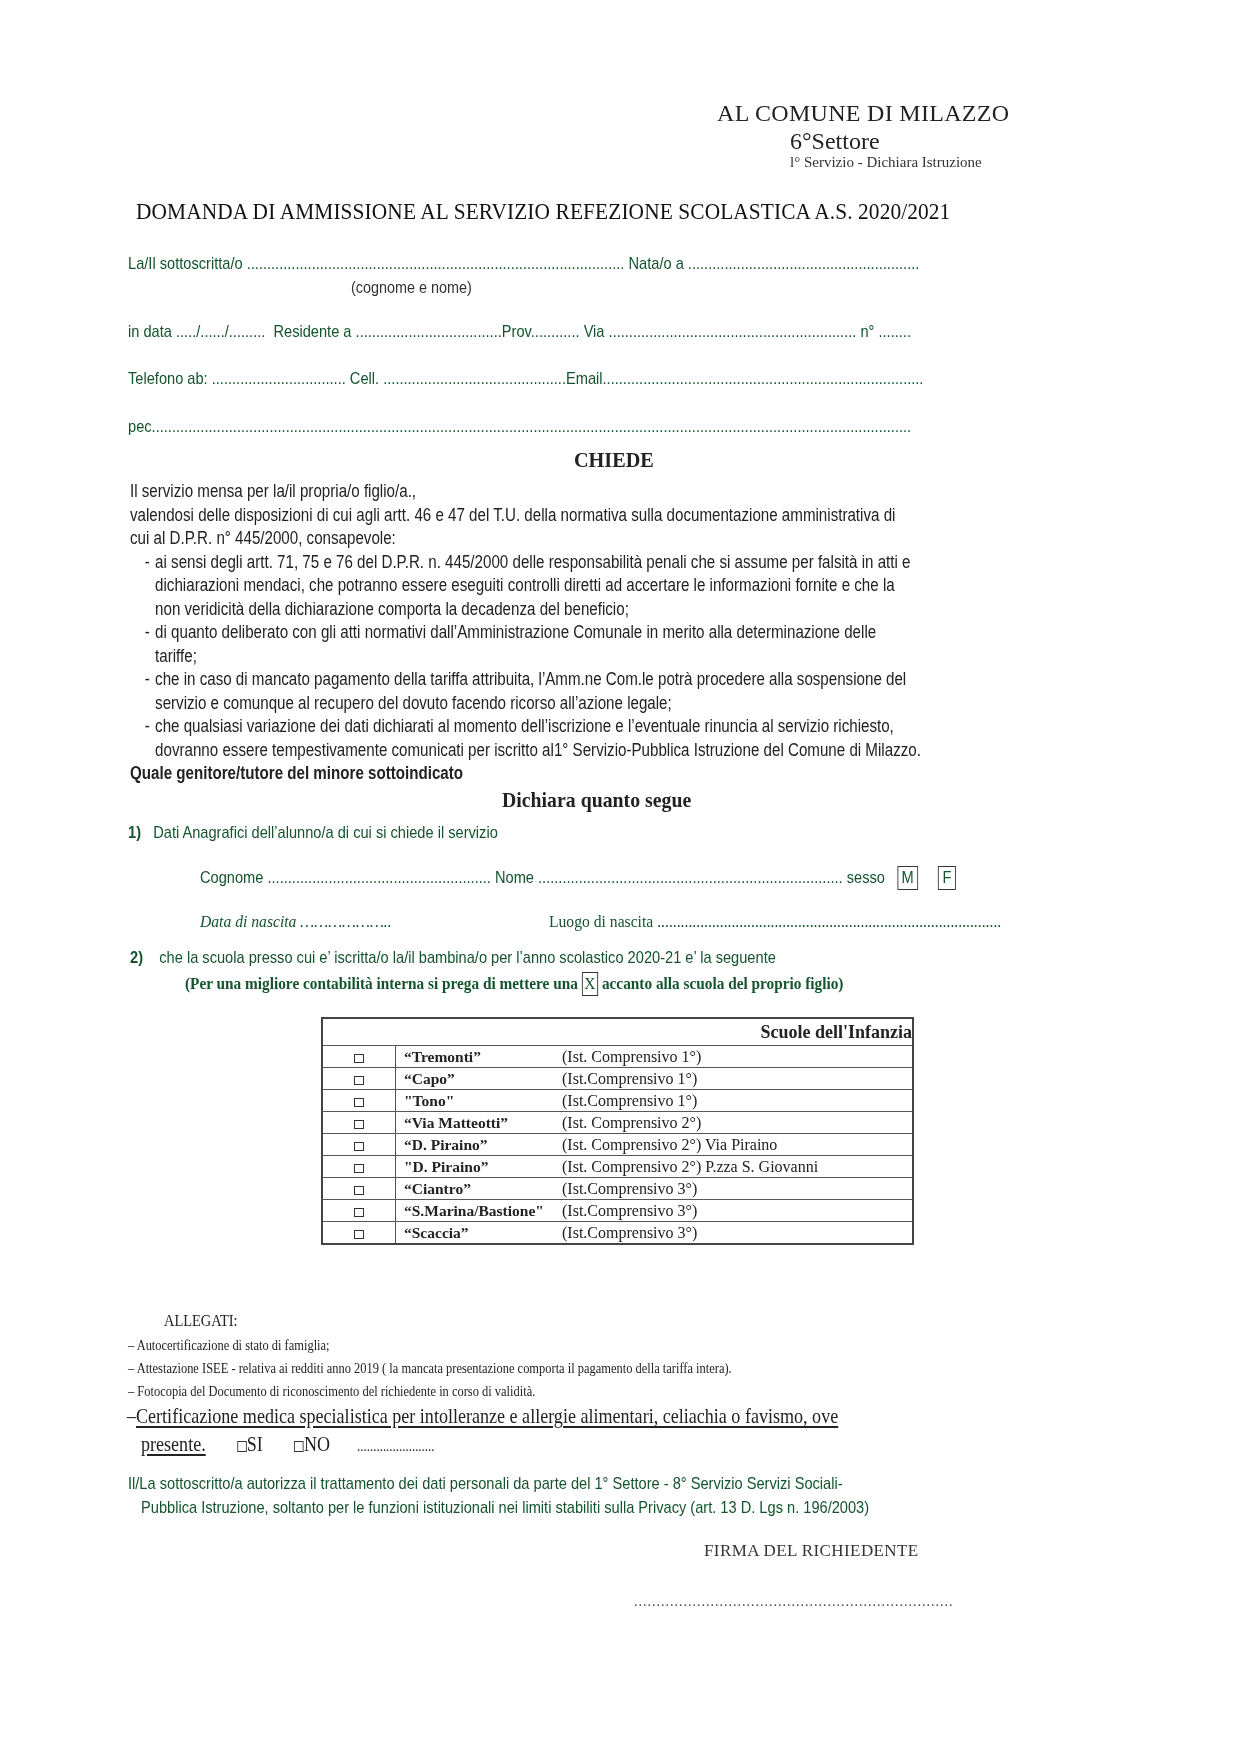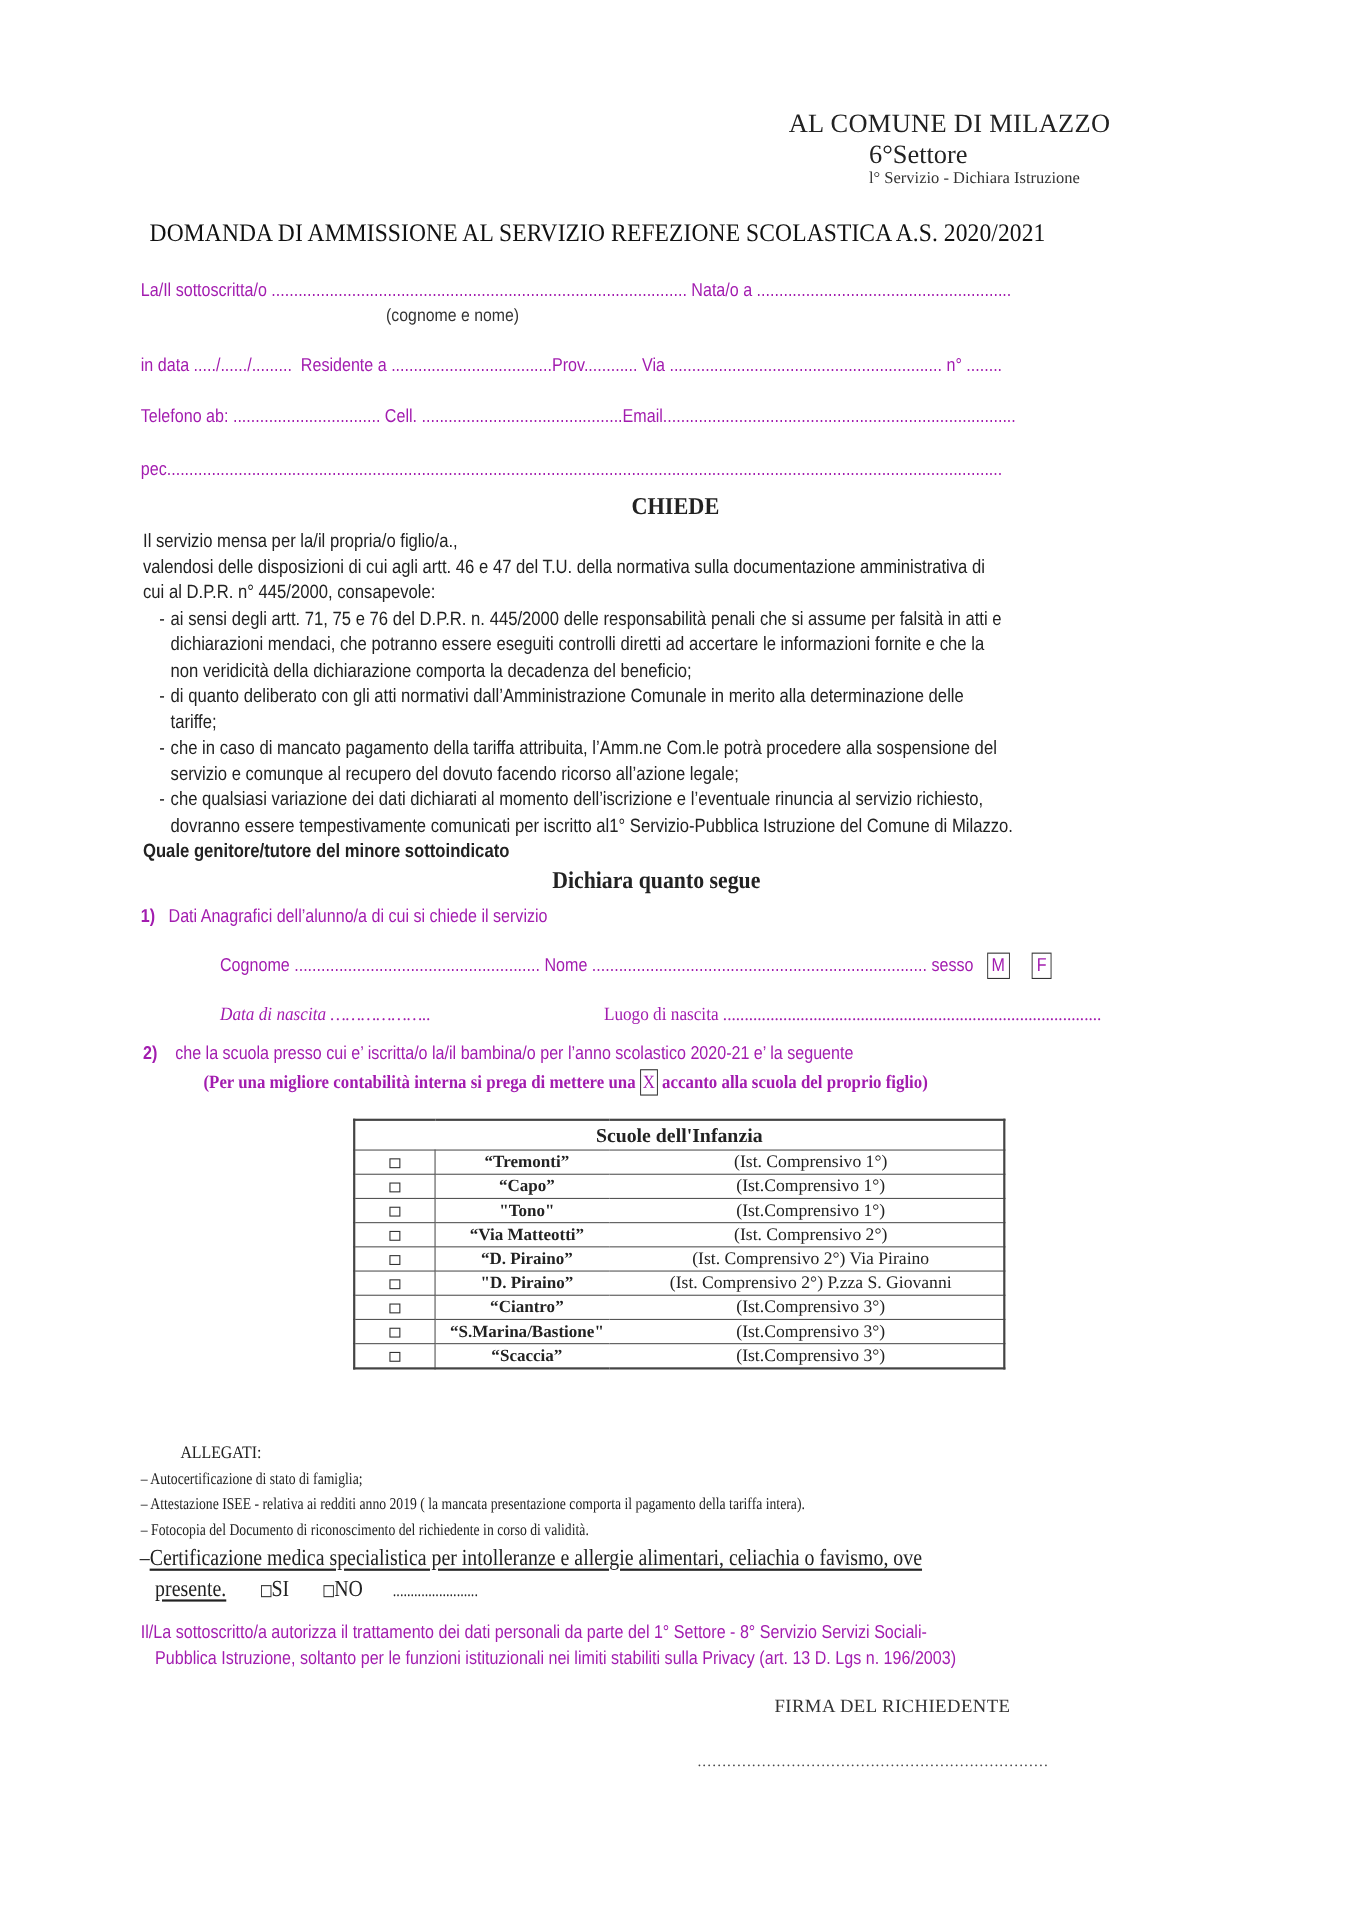--- a/index.html
+++ b/index.html
@@ -8,39 +8,39 @@
     .abs { position: absolute; white-space: nowrap; }
     .narrow { font-family: "Liberation Sans Narrow", "Liberation Sans", sans-serif; }
     .cond { display: inline-block; transform-origin: left top; }
 
     
     .hdr1 { left: 717px; top: 100px; font-size: 24px; letter-spacing: 0.3px; color: #222; }
     .hdr2 { left: 790px; top: 128px; font-size: 24px; color: #222; }
     .hdr3 { left: 790px; top: 154px; font-size: 15px; color: #333; }
     .title { left: 136px; top: 198px; font-size: 23px; font-weight: normal; color: #111; letter-spacing: 0.1px; }
 
-    .line { font-size: 17px; color: #a21caf; }
+    .line { font-size: 17px; color: #14532d; }
     .sub { font-size: 16px; color: #333; }
     .heading { font-size: 22px; font-weight: bold; color: #222; }
     .bold { font-weight: bold; }
 
     
     .decl { position: absolute; left: 130px; width: 970px; font-size: 17.5px; line-height: 23.5px; color: #222; }
     .decl-item { position: relative; padding-left: 29px; }
     .decl-item .dash { position: absolute; left: 17px; top: 0; }
     .decl-item .cont { display: block; }
 
     
     .box { display: inline-block; border: 1.5px solid #333; padding: 0 4px; line-height: 22px; font-size: 17px; }
 
     
     .tbl { position: absolute; left: 321px; top: 1017px; width: 593px; border-collapse: collapse;
            border: 2px solid #444; font-size: 16px; color: #222; }
-    .tbl td, .tbl th { border: 1.2px solid #555; padding: 0 0 0 8px; height: 21px; line-height: 21px; text-align: center; }
-    .tbl th { font-size: 18px; font-weight: bold; height: 26px; text-align: center; padding-left: 0; }
+    .tbl td, .tbl th { border: 1.2px solid #555; padding: 0 0 0 8px; height: 21px; line-height: 21px; }
+    .tbl th { font-size: 18px; font-weight: bold; height: 26px; text-align: right; padding-left: 0; }
     .tbl td.chk { width: 72px; text-align: center; padding: 0; }
     .tbl td.nm { width: 150px; font-weight: bold; white-space: nowrap; font-size: 15.5px; }
     .tbl td.ist { white-space: nowrap; }
     .cb { display: inline-block; width: 8px; height: 7px; border: 1.3px solid #333; vertical-align: middle; }
 
     
     .all { font-size: 15px; color: #222; }
     .cert { font-size: 21px; color: #222; text-decoration: underline; text-underline-offset: 3px; }
 
     .dots-sig { left: 634px; top: 1594px; font-size: 14px; letter-spacing: 1px; color: #444; }

